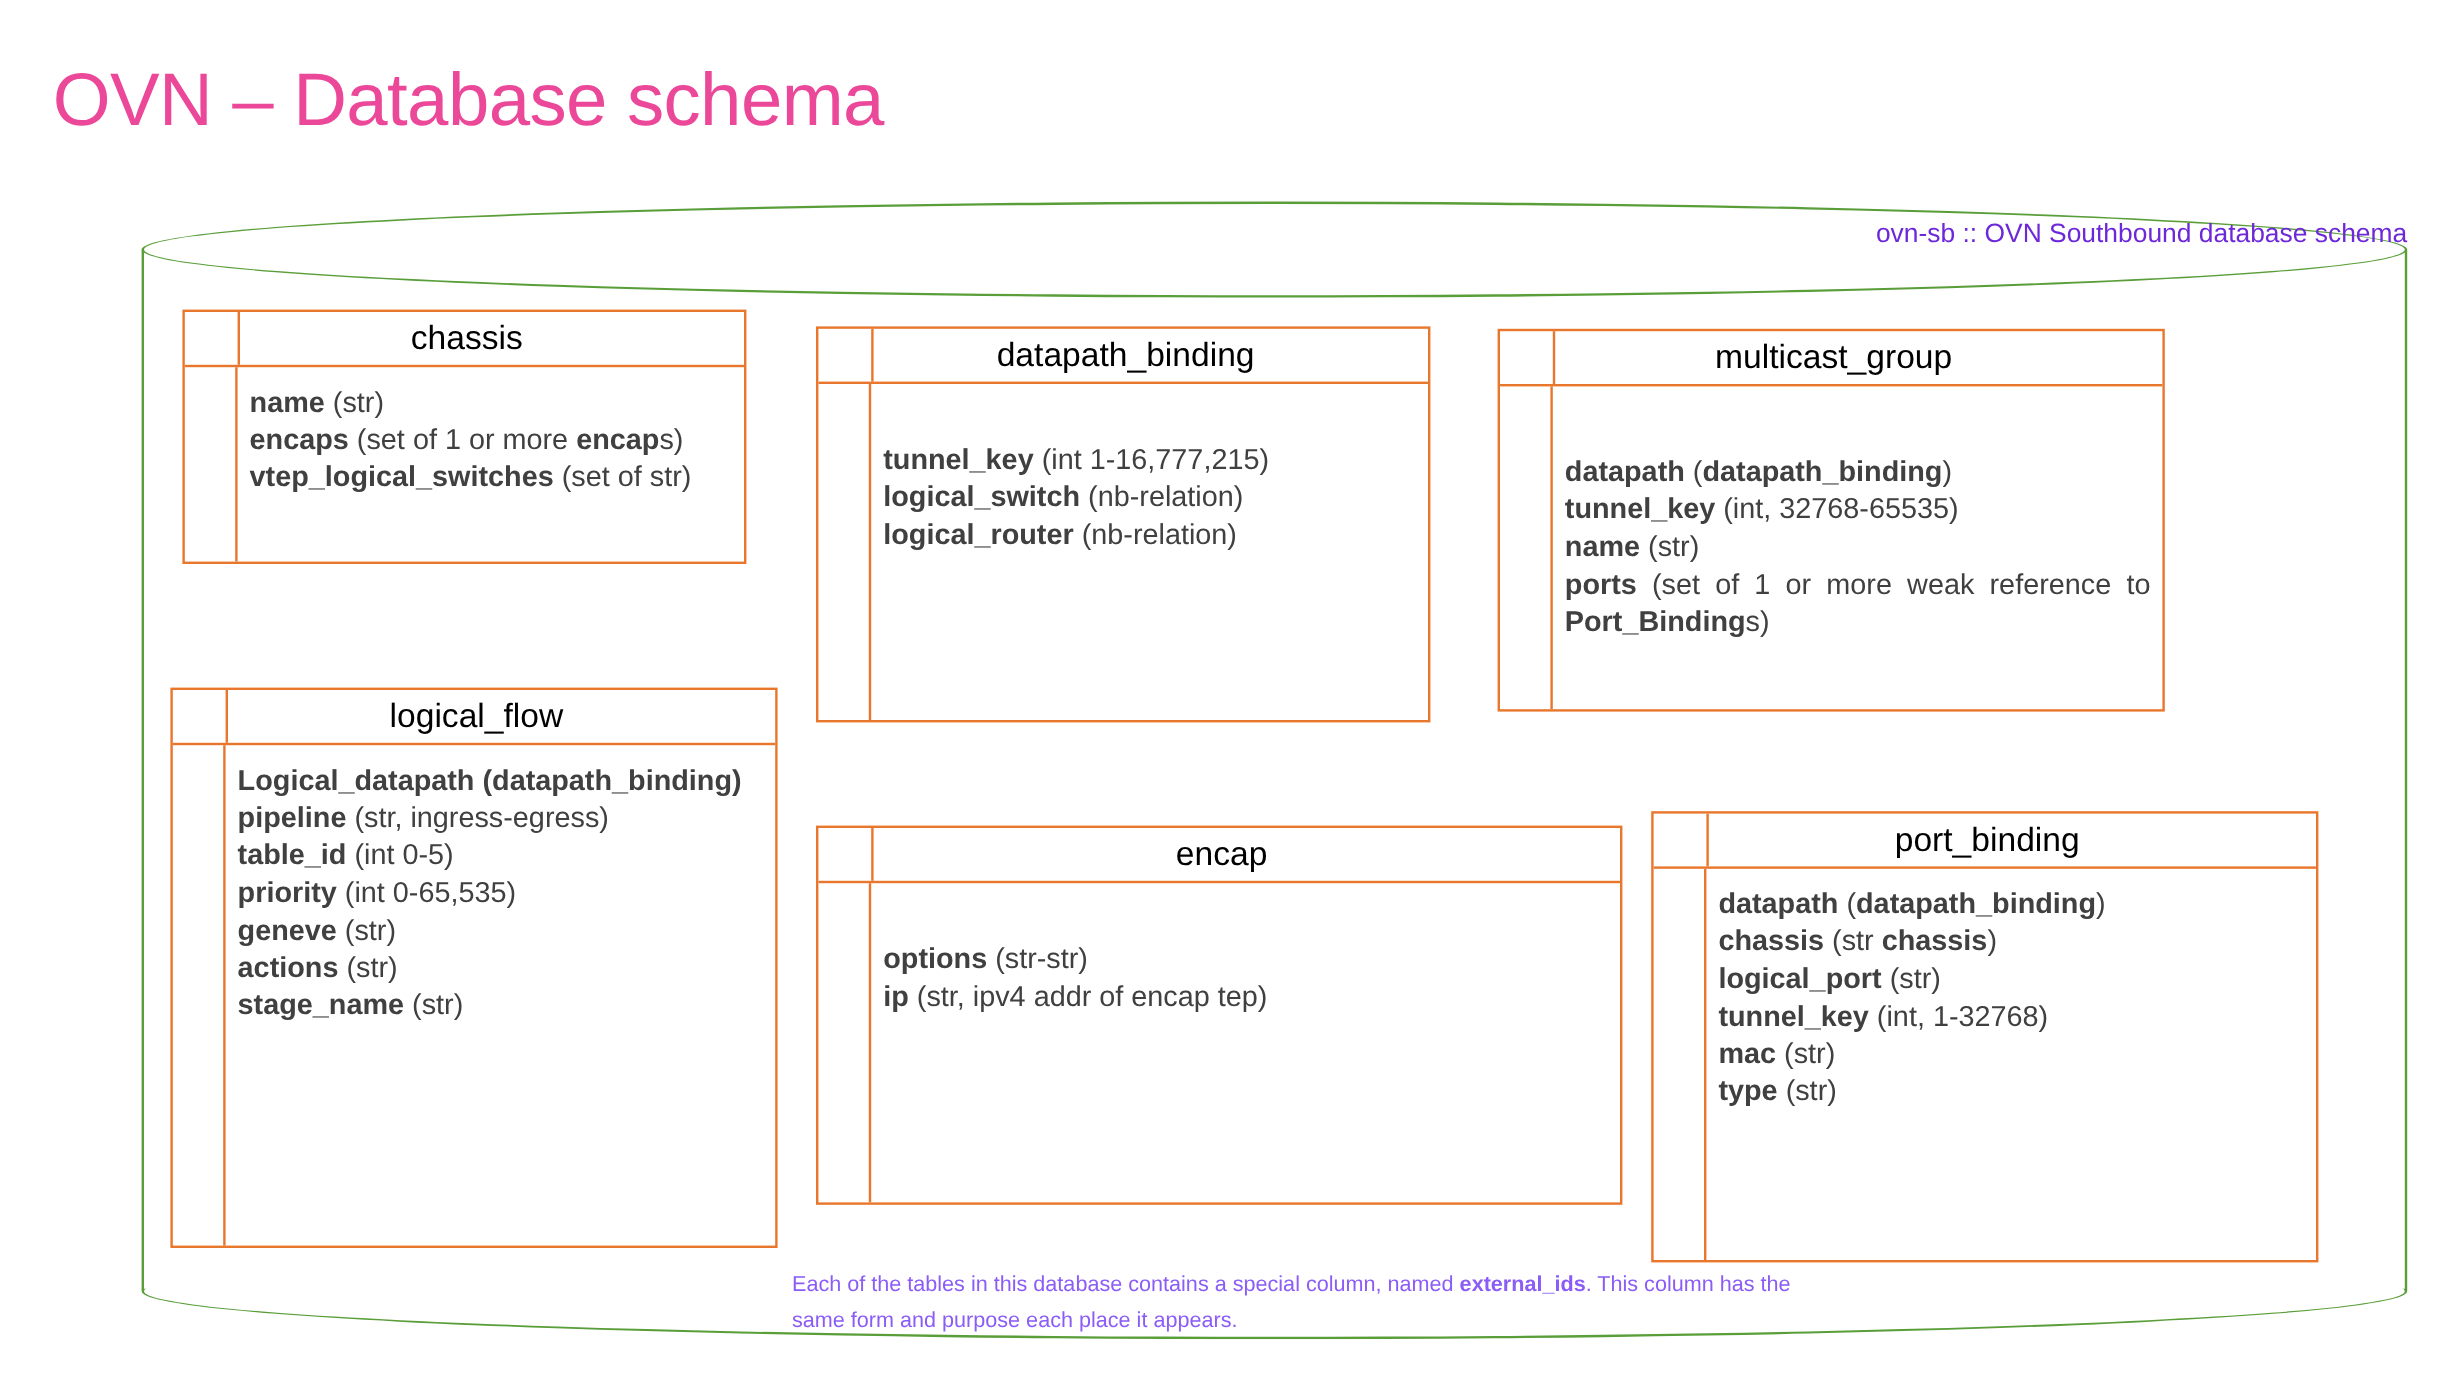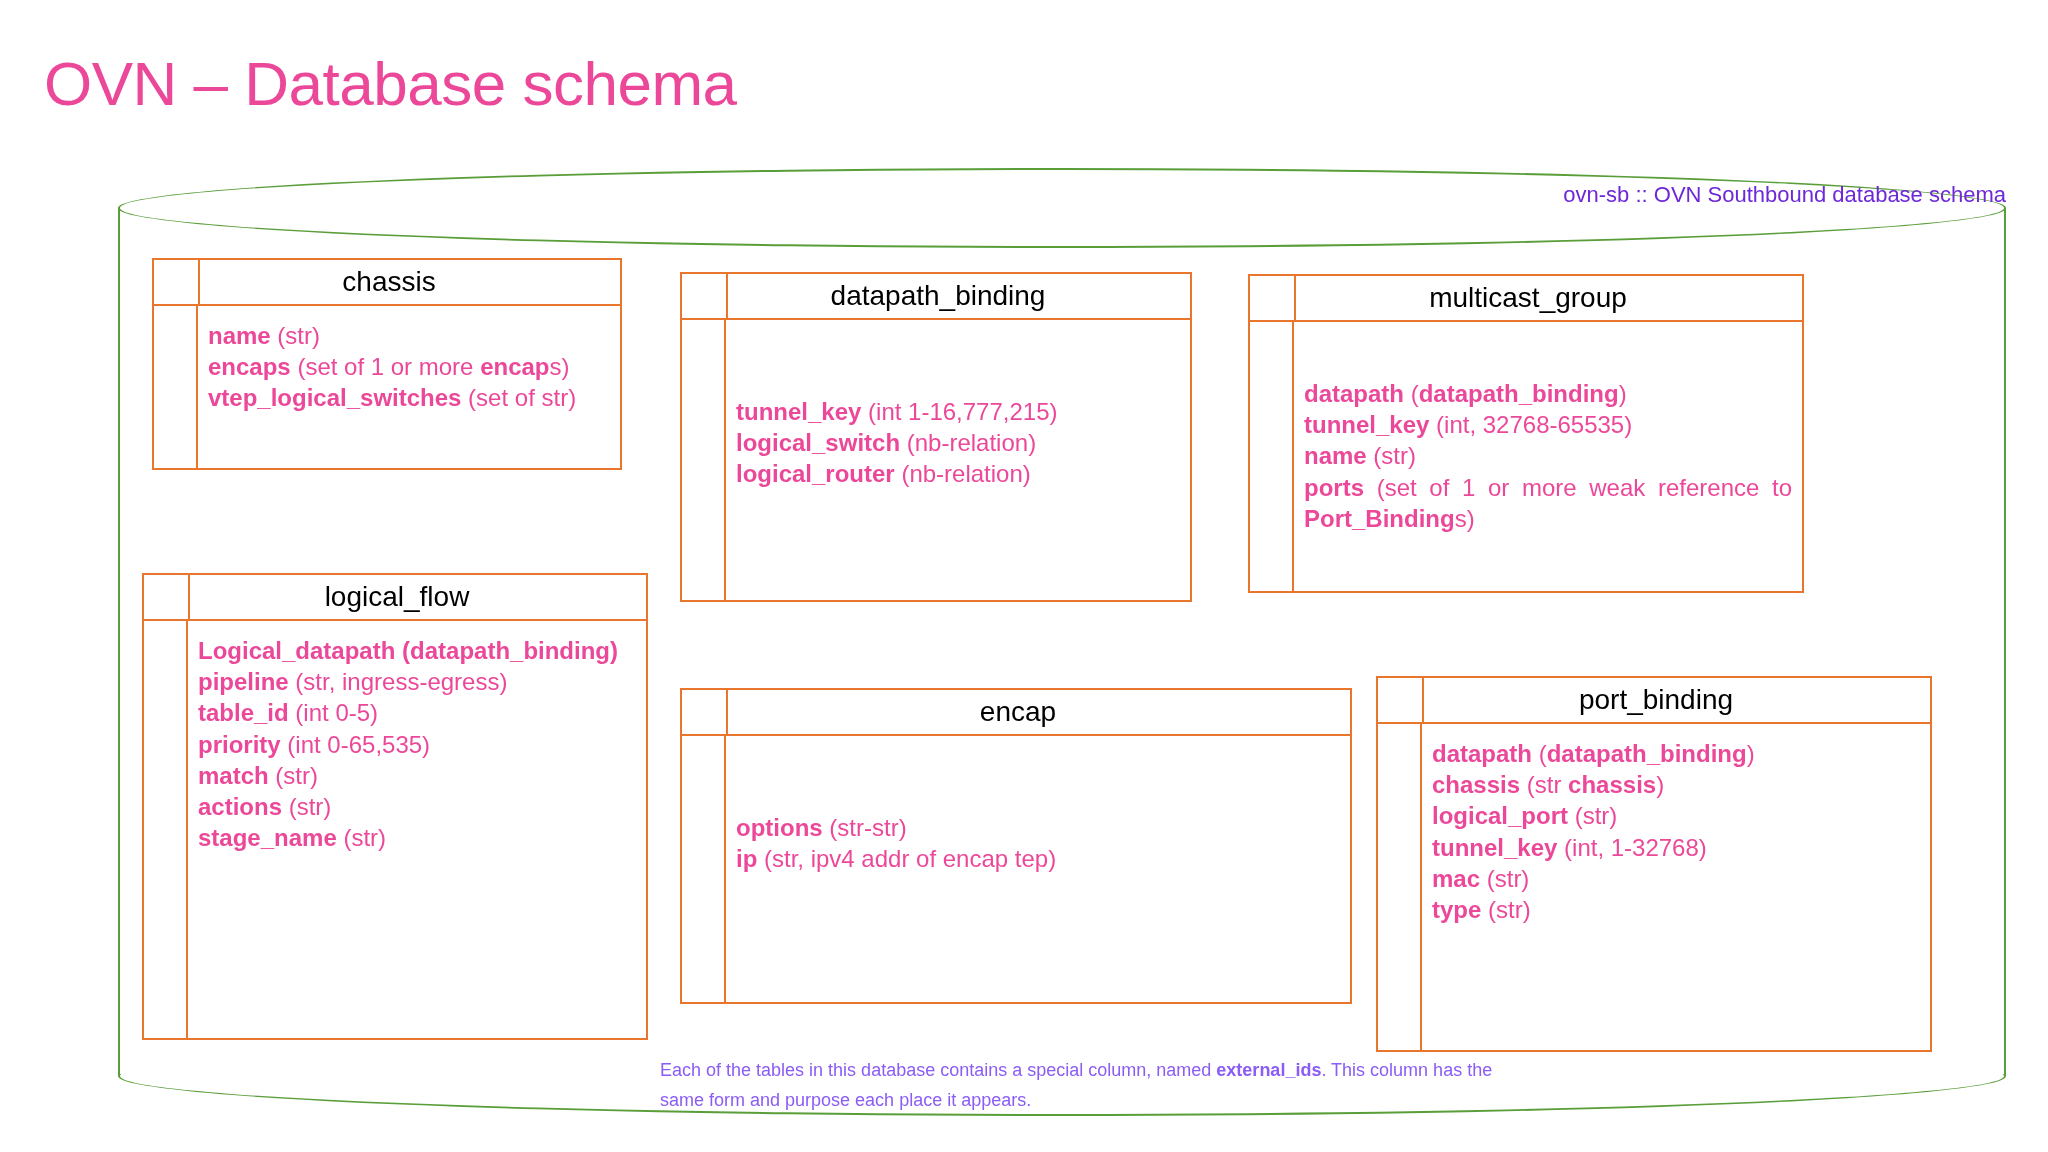--- a/index.html
+++ b/index.html
@@ -80,24 +80,24 @@
   }
   .ent-body-gutter {
     width: 44px; flex: 0 0 44px;
     border-right: 2px solid #e8762c;
   }
   .ent-fields {
     flex: 1 1 auto;
     padding: 14px 10px 10px 10px;
     font-size: 24px;
     line-height: 1.30;
-    color: #ec4899;
+    color: #404040;
   }
   .ent-fields.pad-top-lg { padding-top: 56px; }
-  .ent-fields.pad-top-xl { padding-top: 76px; }
+  .ent-fields.pad-top-xl { padding-top: 48px; }
   .ent-fields.justify { text-align: justify; }
   .fld { display: block; }
   .fld b { font-weight: bold; }
 
   
   .footnote {
     position: absolute;
     left: 660px; top: 1056px; width: 860px;
     font-size: 18px; line-height: 1.65; color: #8b5cf6;
   }
@@ -137,21 +137,21 @@
       <div class="ent-gutter-line"></div>
       <div class="ent-title">logical_flow</div>
     </div>
     <div class="ent-body">
       <div class="ent-body-gutter"></div>
       <div class="ent-fields">
           <span class="fld"><b>Logical_datapath (datapath_binding)</b></span>
           <span class="fld"><b>pipeline</b><span> (str, ingress-egress)</span></span>
           <span class="fld"><b>table_id</b><span> (int 0-5)</span></span>
           <span class="fld"><b>priority</b><span> (int 0-65,535)</span></span>
-          <span class="fld"><b>match</b><span> (str)</span></span>
+          <span class="fld"><b>geneve</b><span> (str)</span></span>
           <span class="fld"><b>actions</b><span>  (str)</span></span>
           <span class="fld"><b>stage_name</b><span> (str)</span></span>
         </div>
     </div>
   </div>
 
   <div class="ent" style="left:680px; top:272px; width:512px; height:330px;">
     <div class="ent-head">
       <div class="ent-gutter-line"></div>
       <div class="ent-title">datapath_binding</div>

